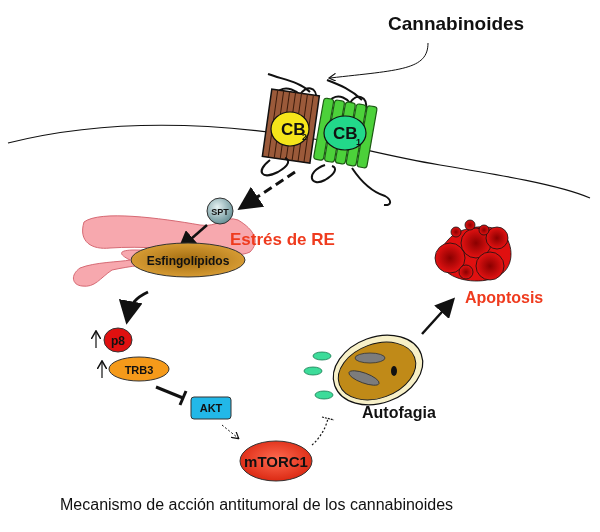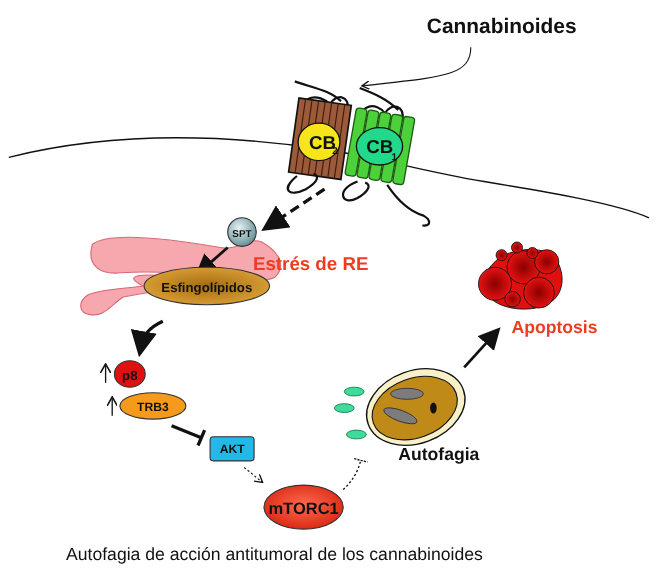--- a/index.html
+++ b/index.html
@@ -157,13 +157,13 @@
     <circle cx="497" cy="238" r="11" fill="url(#gBleb)"></circle>
     <circle cx="490" cy="266" r="14" fill="url(#gBleb)"></circle>
     <circle cx="466" cy="272" r="7" fill="url(#gBleb)"></circle>
     <circle cx="470" cy="225" r="5" fill="url(#gBleb)"></circle>
     <circle cx="484" cy="230" r="5" fill="url(#gBleb)"></circle>
     <circle cx="456" cy="232" r="5" fill="url(#gBleb)"></circle>
   </g>
   <text x="465" y="303" class="lbl-bold" font-size="16" fill="#ef3b1e">Apoptosis</text>
 </svg>
 
-<div class="caption">Autofagia de acción antitumoral de los cannabinoides</div>
+<div class="caption">Mecanismo de acción antitumoral de los cannabinoides</div>
 
 </body></html>

